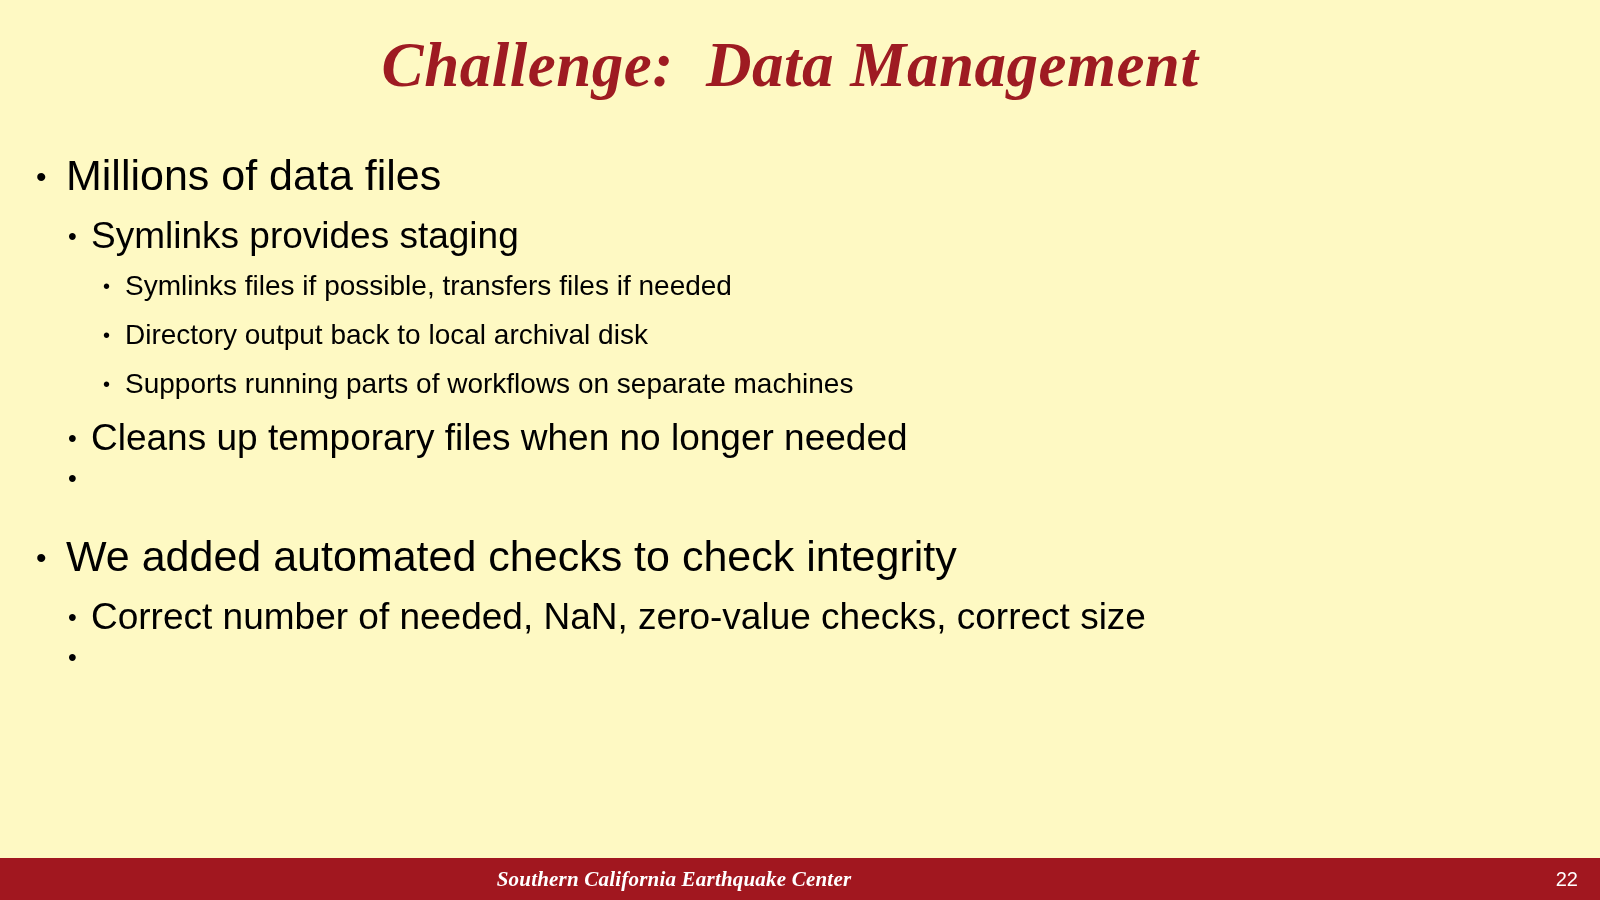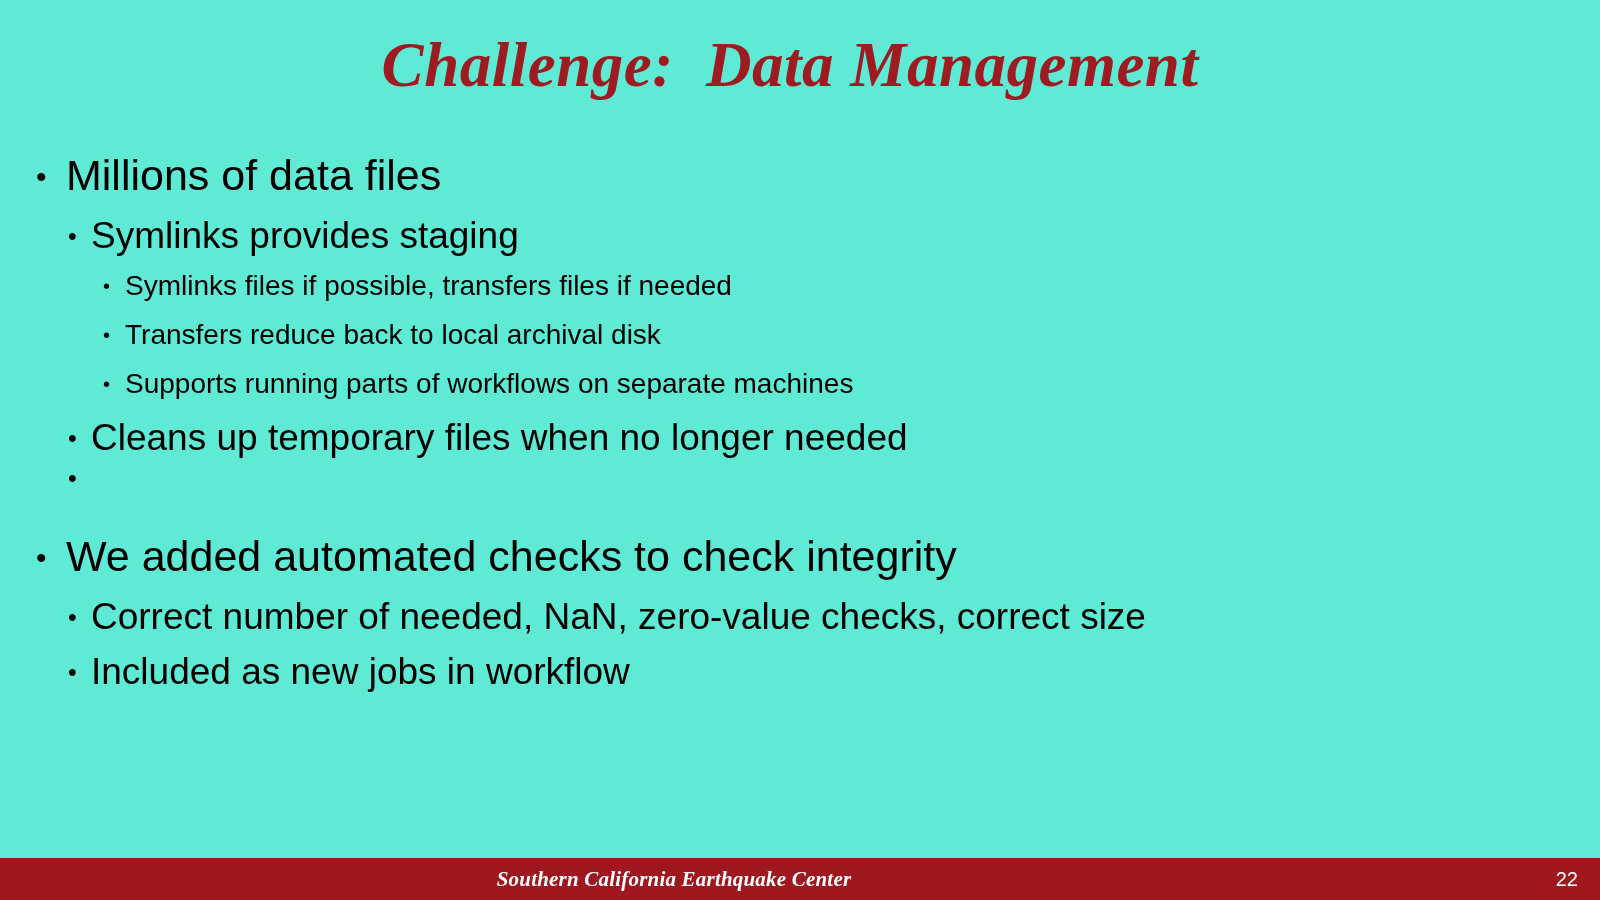--- a/index.html
+++ b/index.html
@@ -13,21 +13,21 @@
     height: 900px;
     overflow: hidden;
     font-family: "Liberation Sans", sans-serif;
     -webkit-font-smoothing: antialiased;
   }
 
   .slide {
     position: relative;
     width: 1600px;
     height: 900px;
-    background: #5eead4;
+    background: #fef9c3;
     box-sizing: border-box;
   }
 
   
   .slide-title {
     position: absolute;
     left: 0;
     top: 28px;
     width: 1580px;
     text-align: center;
@@ -167,21 +167,21 @@
       <span class="bullet-text">Symlinks provides staging</span>
     </div>
 
     <div class="bullet-row lvl3">
       <span class="bullet-mark">•</span>
       <span class="bullet-text">Symlinks files if possible, transfers files if needed</span>
     </div>
 
     <div class="bullet-row lvl3">
       <span class="bullet-mark">•</span>
-      <span class="bullet-text">Transfers reduce back to local archival disk</span>
+      <span class="bullet-text">Directory output back to local archival disk</span>
     </div>
 
     <div class="bullet-row lvl3">
       <span class="bullet-mark">•</span>
       <span class="bullet-text">Supports running parts of workflows on separate machines</span>
     </div>
 
     <div class="bullet-row lvl2">
       <span class="bullet-mark">•</span>
       <span class="bullet-text">Cleans up temporary files when no longer needed</span>
@@ -198,21 +198,20 @@
       <span class="bullet-text">We added automated checks to check integrity</span>
     </div>
 
     <div class="bullet-row lvl2">
       <span class="bullet-mark">•</span>
       <span class="bullet-text">Correct number of needed, NaN, zero-value checks, correct size</span>
     </div>
 
     <div class="bullet-row lvl2">
       <span class="bullet-mark">•</span>
-      <span class="bullet-text">Included as new jobs in workflow</span>
     </div>
 
   </div>
 
   <div class="footer-bar">
     <div class="footer-title">Southern California Earthquake Center</div>
     <div class="footer-page">22</div>
   </div>
 
 </div>

